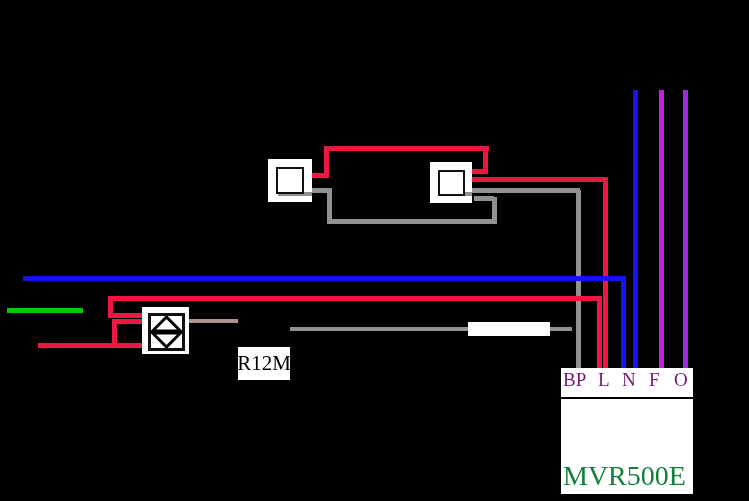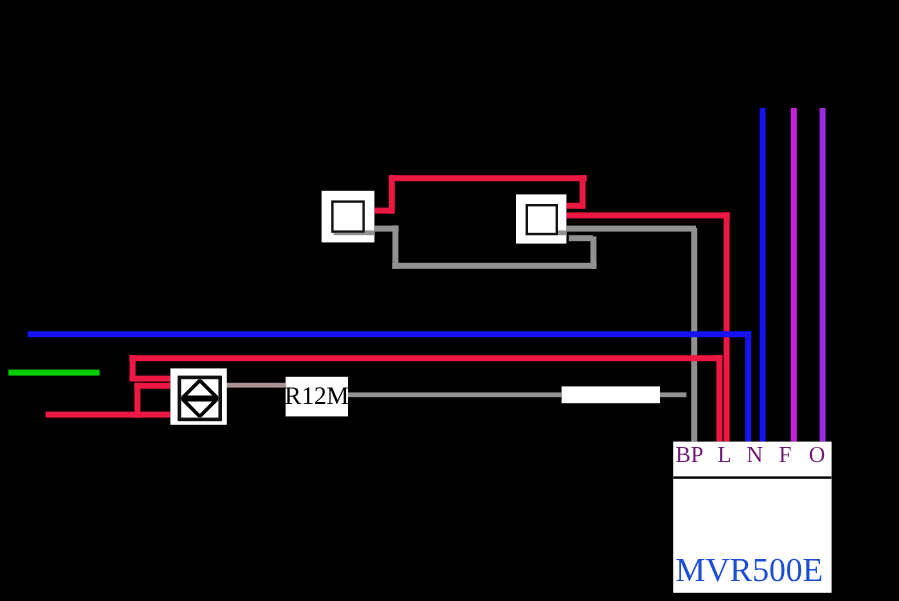--- a/index.html
+++ b/index.html
@@ -13,26 +13,26 @@
   .c-green{background:var(--c-green);}
   .c-gray{background:var(--c-gray);}
   .c-brown{background:var(--c-brown);}
   .c-magenta{background:var(--c-magenta);}
   .c-violet{background:var(--c-violet);}
   .box{position:absolute;background:var(--c-white,#fff);}
   .inner-sq{position:absolute;background:#fff;border:2px solid #111;}
   .shadow{position:absolute;background:var(--c-gray);}
   .relay-box{
     position:absolute;background:#fff;color:#000;
-    font-size:21px;display:flex;align-items:center;justify-content:center;
+    font-size:21px;display:flex;align-items:center;justify-content:center;margin-top:33px;
   }
   .unit-box{position:absolute;background:#fff;color:#000;}
   .unit-divider{position:absolute;left:0;right:0;height:2px;background:#000;}
   .terminal-label{position:absolute;top:1px;font-size:19px;color:#701a75;}
-  .unit-name{position:absolute;left:2px;bottom:2px;font-size:28px;color:#1d4ed8;}
+  .unit-name{position:absolute;left:2px;bottom:2px;font-size:28px;color:#15803d;}
   .diamond-svg{position:absolute;left:0;top:0;}
 </style>
 </head>
 <body>
 
 <div class="canvas">
 
   <div class="wire c-gray" style="left:312px;top:188px;width:20px;height:5px;"></div>
   <div class="wire c-gray" style="left:327px;top:188px;width:5px;height:36px;"></div>
   <div class="wire c-gray" style="left:327px;top:219px;width:170px;height:5px;"></div>

